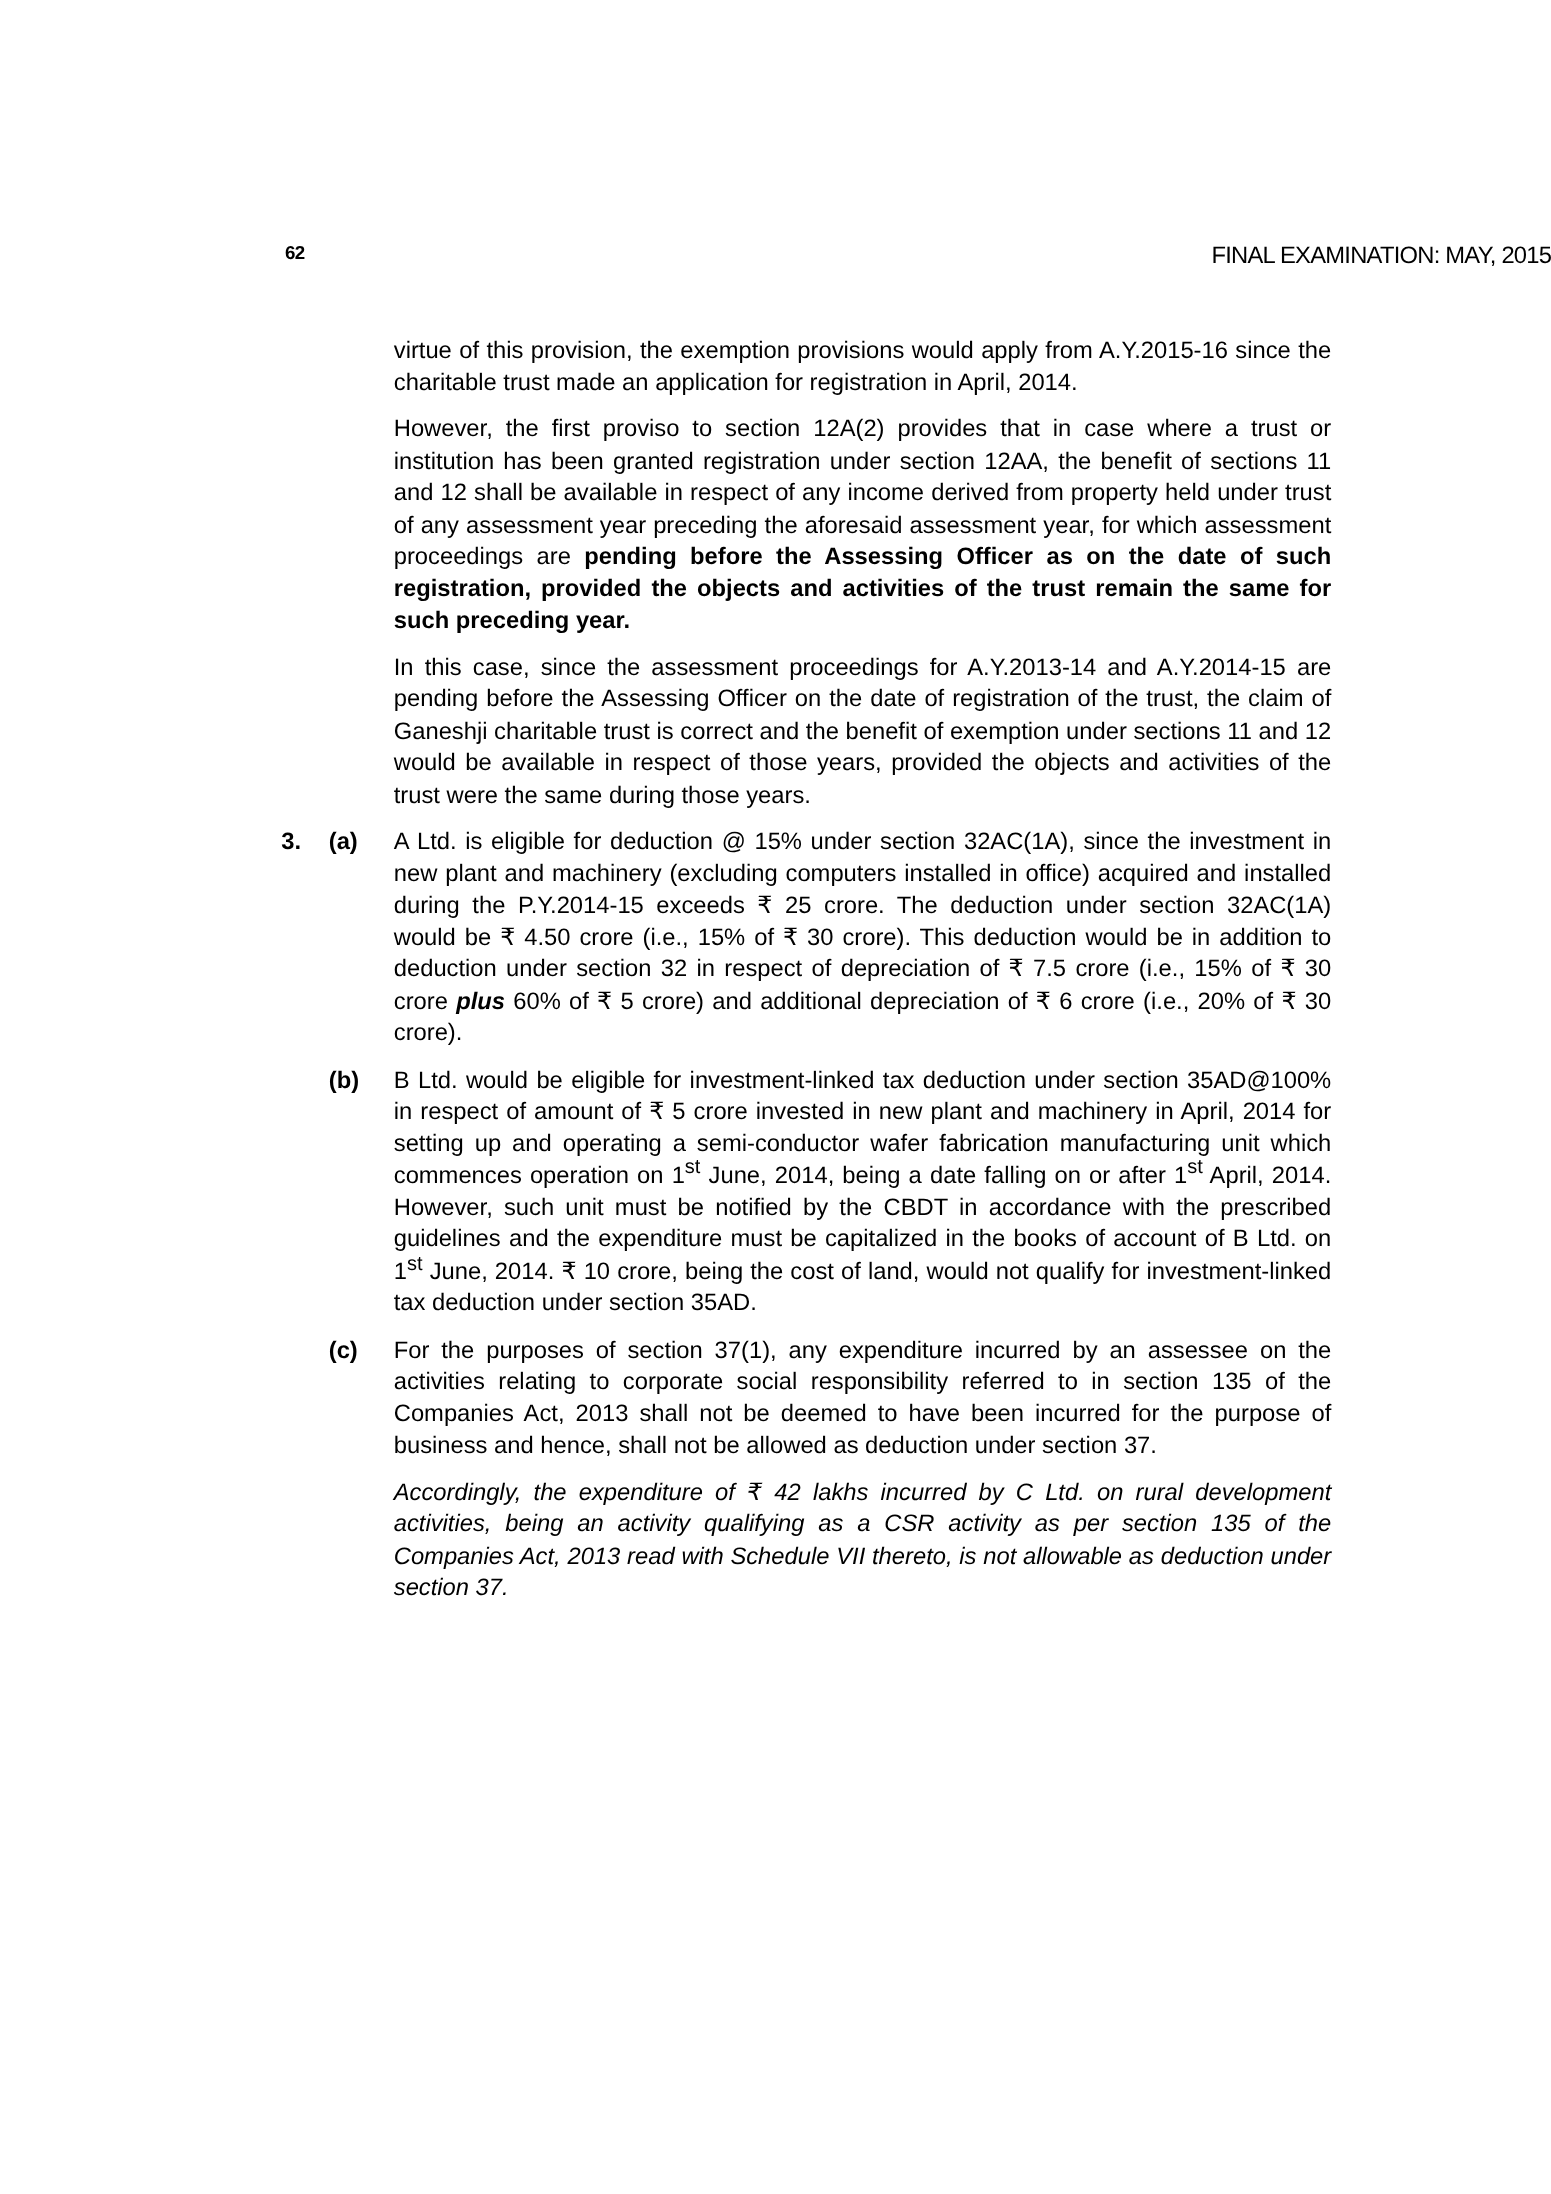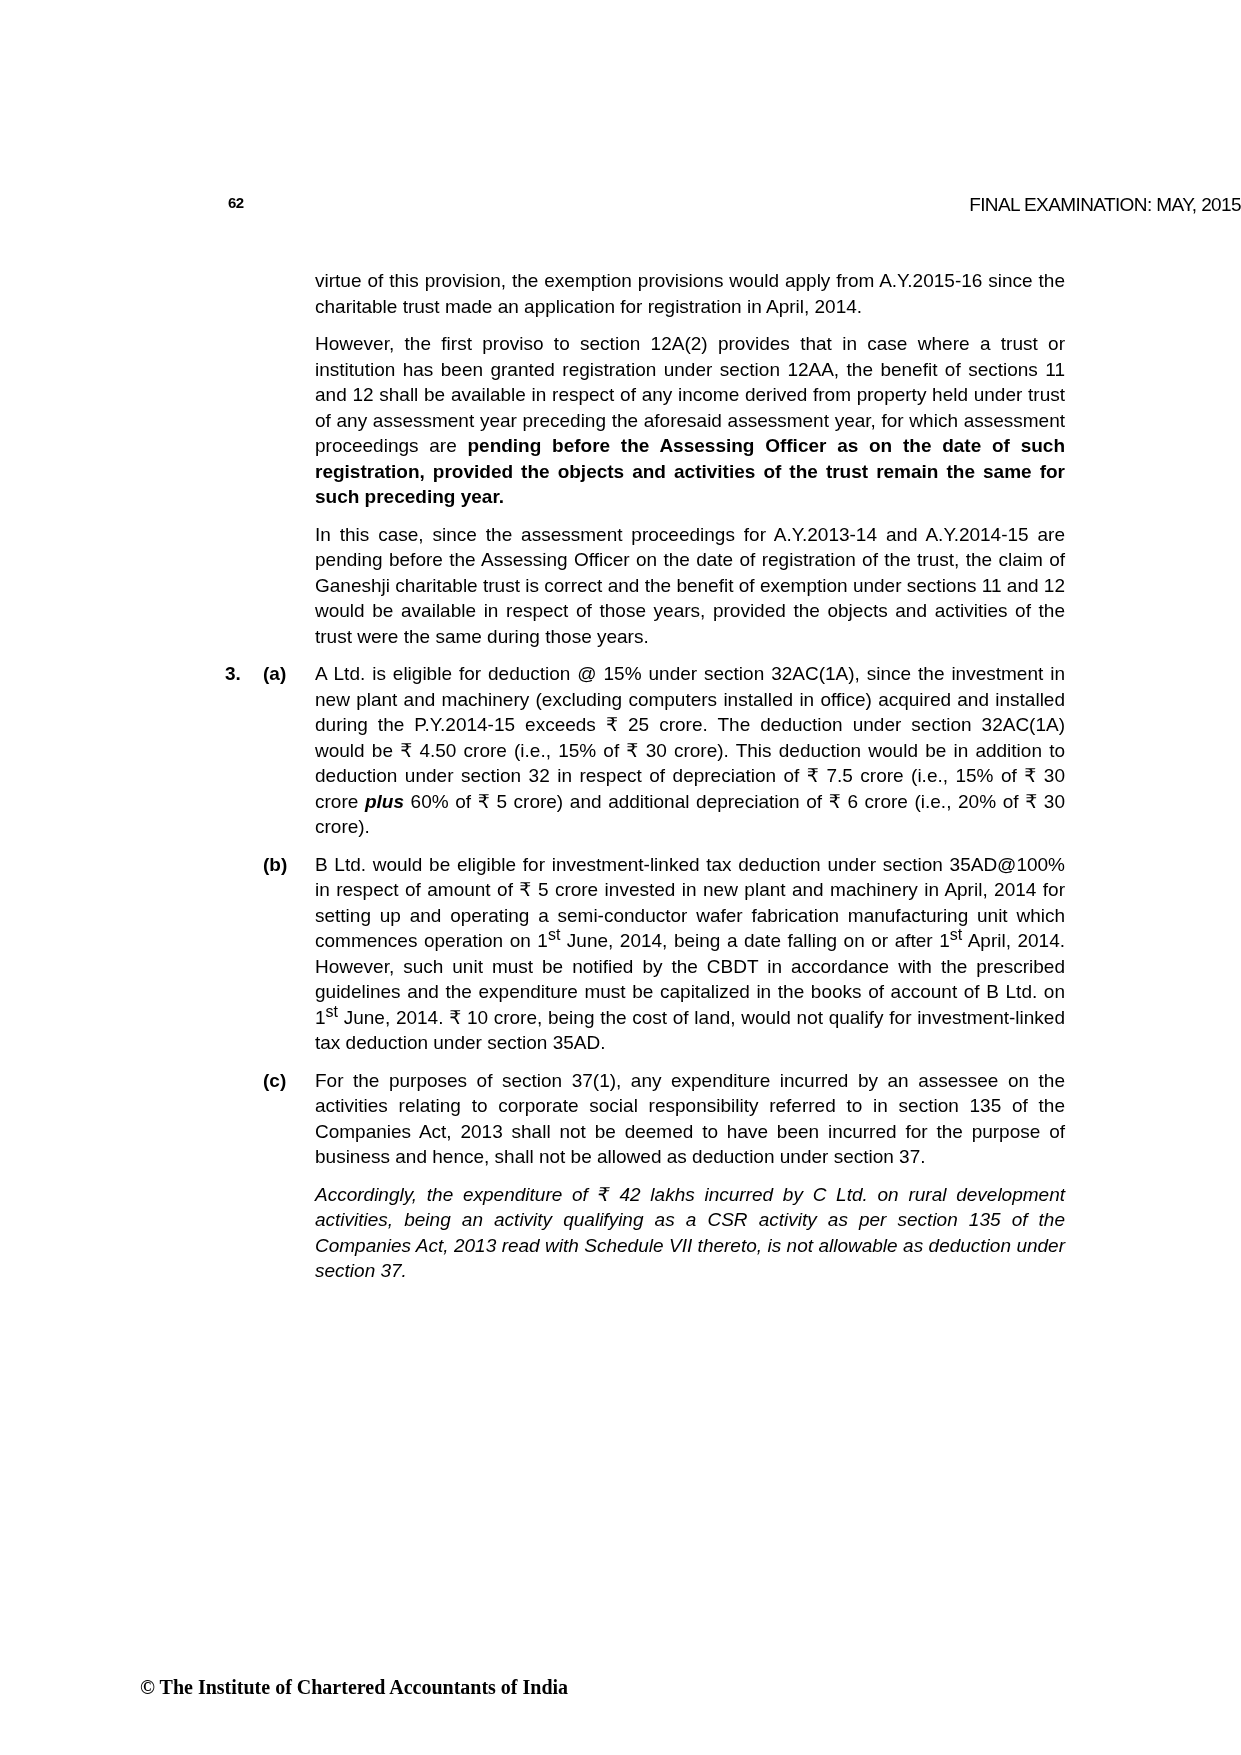--- a/index.html
+++ b/index.html
@@ -116,15 +116,14 @@
       <div class="item-number"></div>
       <div class="item-marker">(c)</div>
       <div class="item-body">
         <p class="sub-para">For the purposes of section 37(1), any expenditure incurred by an assessee on the activities relating to corporate social responsibility referred to in section 135 of the Companies Act, 2013 shall not be deemed to have been incurred for the purpose of business and hence, shall not be allowed as deduction under section 37.</p>
         <p class="sub-para">Accordingly, the expenditure of ₹ 42 lakhs incurred by C Ltd. on rural development activities, being an activity qualifying as a CSR activity as per section 135 of the Companies Act, 2013 read with Schedule VII thereto, is not allowable as deduction under section 37.</p>
       </div>
     </div>
 
   </div>
 
-  <div class="footer">© The Institute of Chartered Accountants of India</div>
 
 </div>
 
 </body></html>

